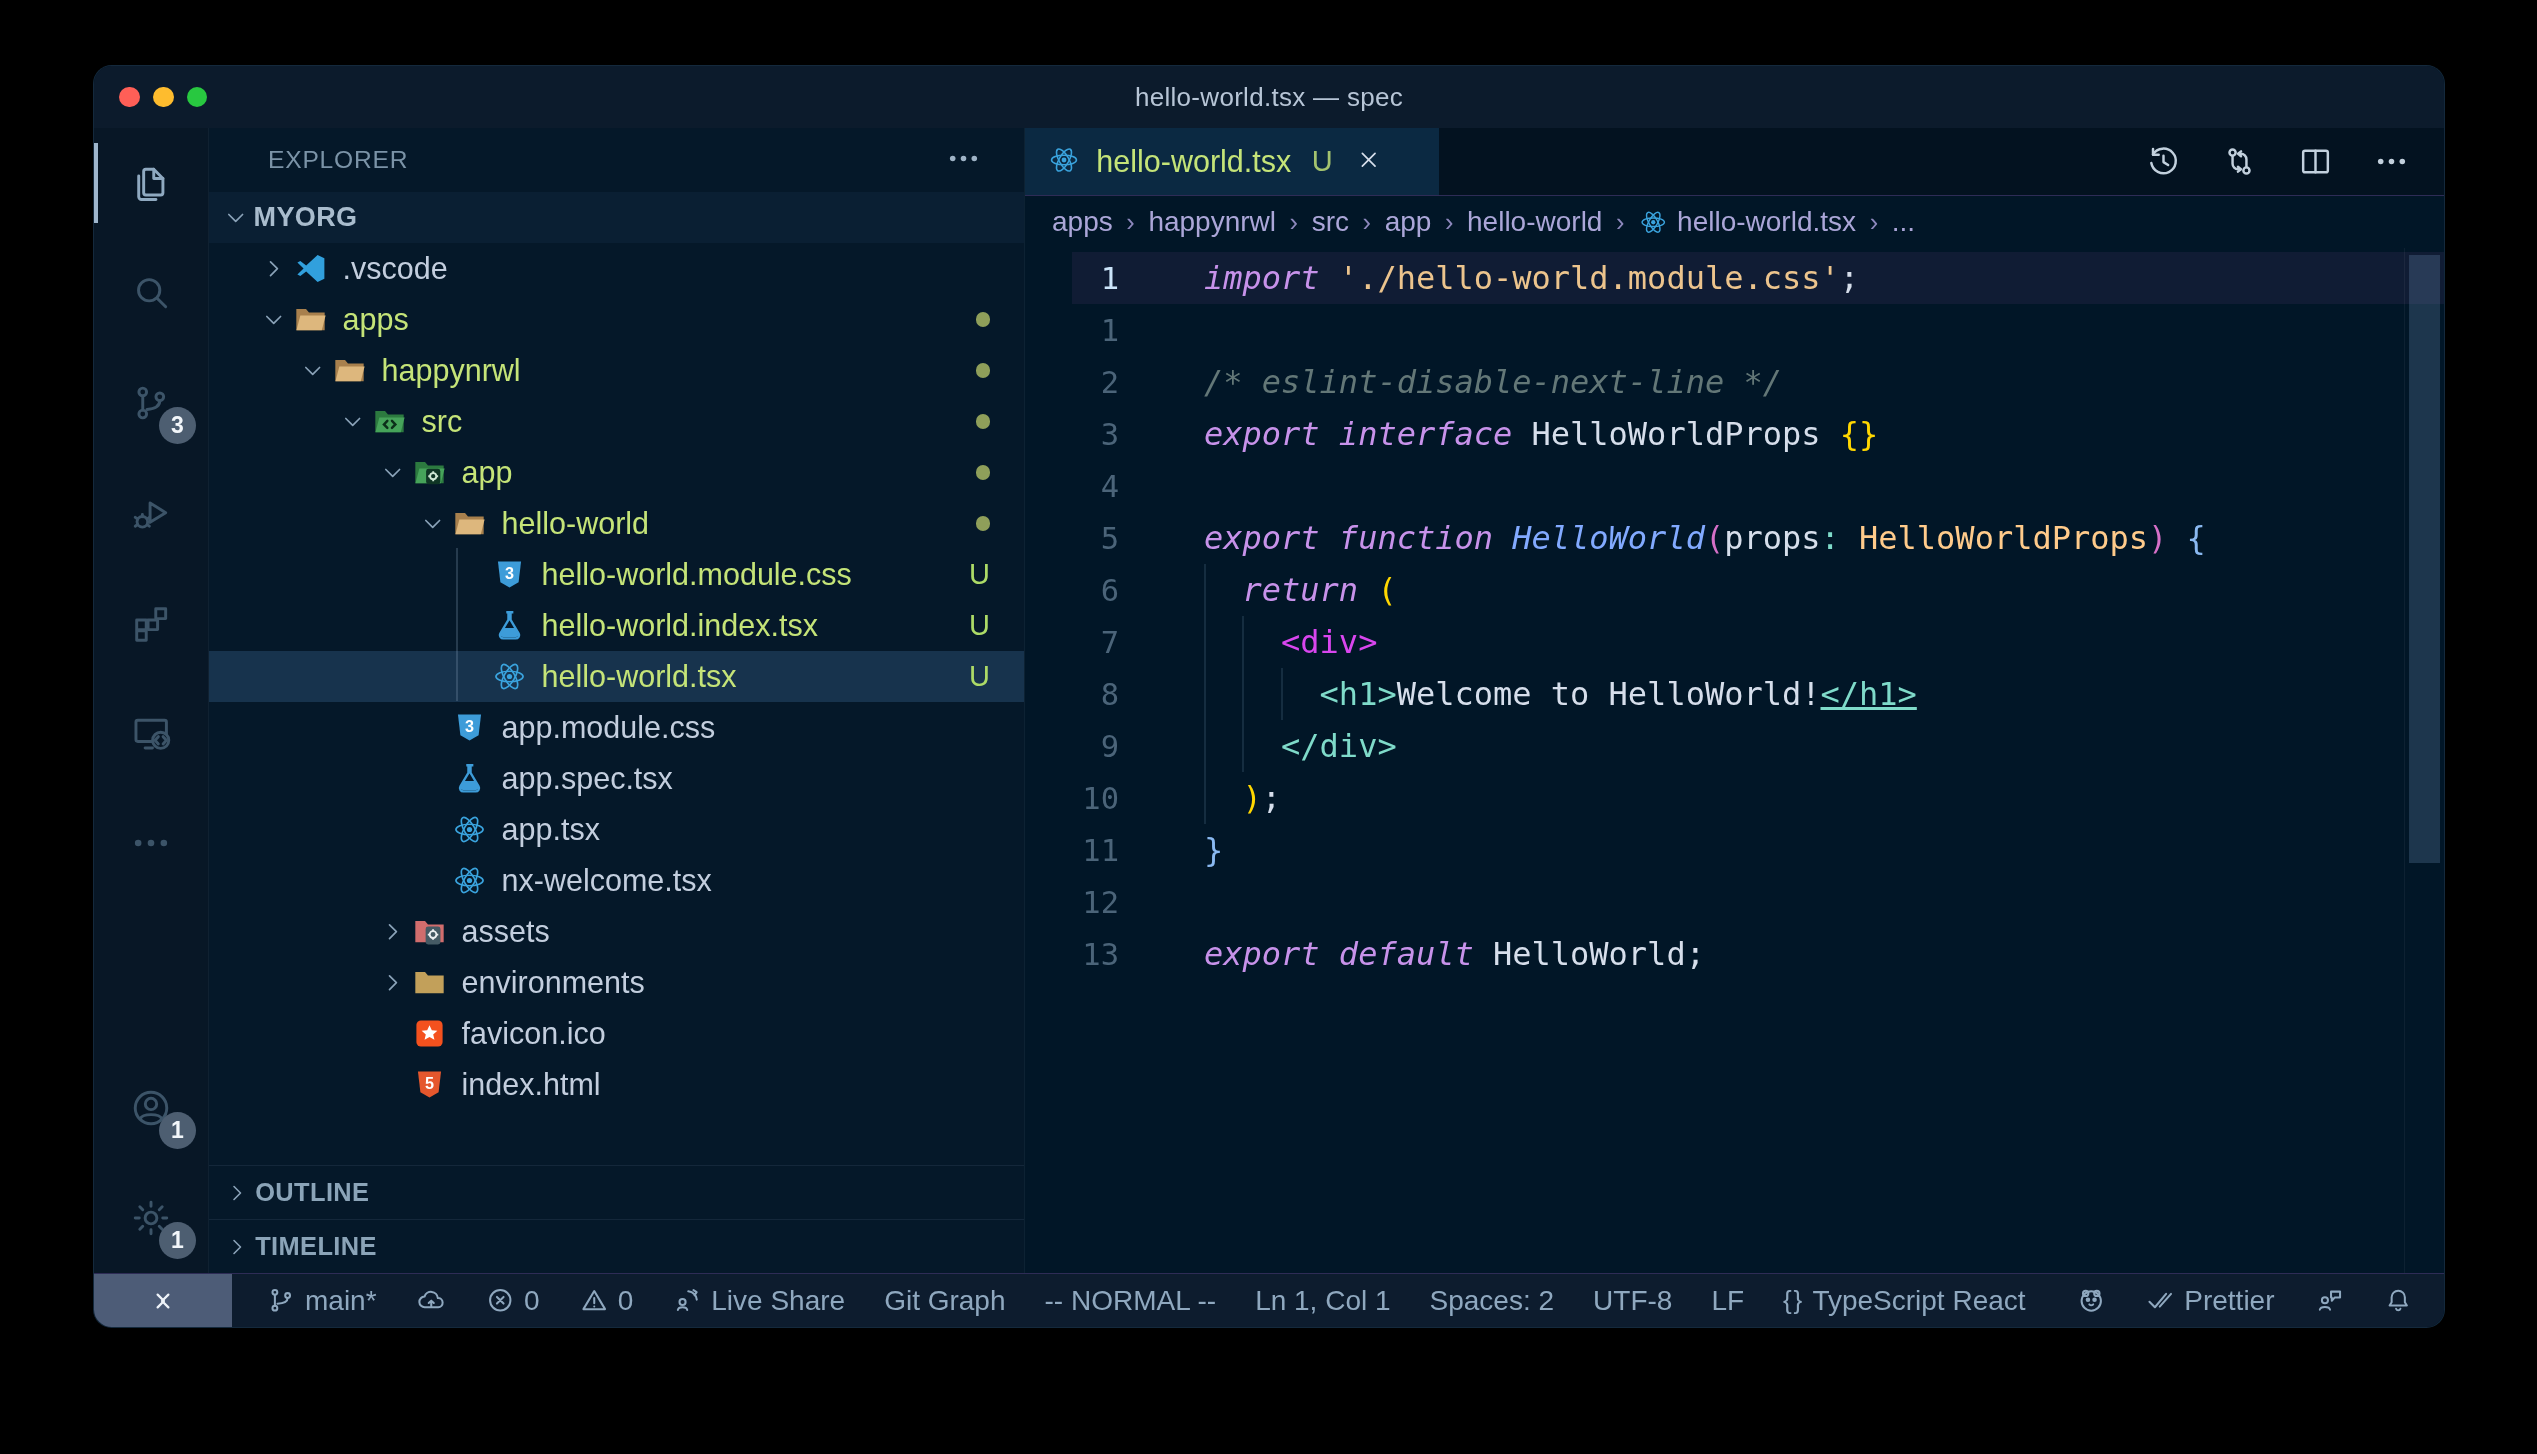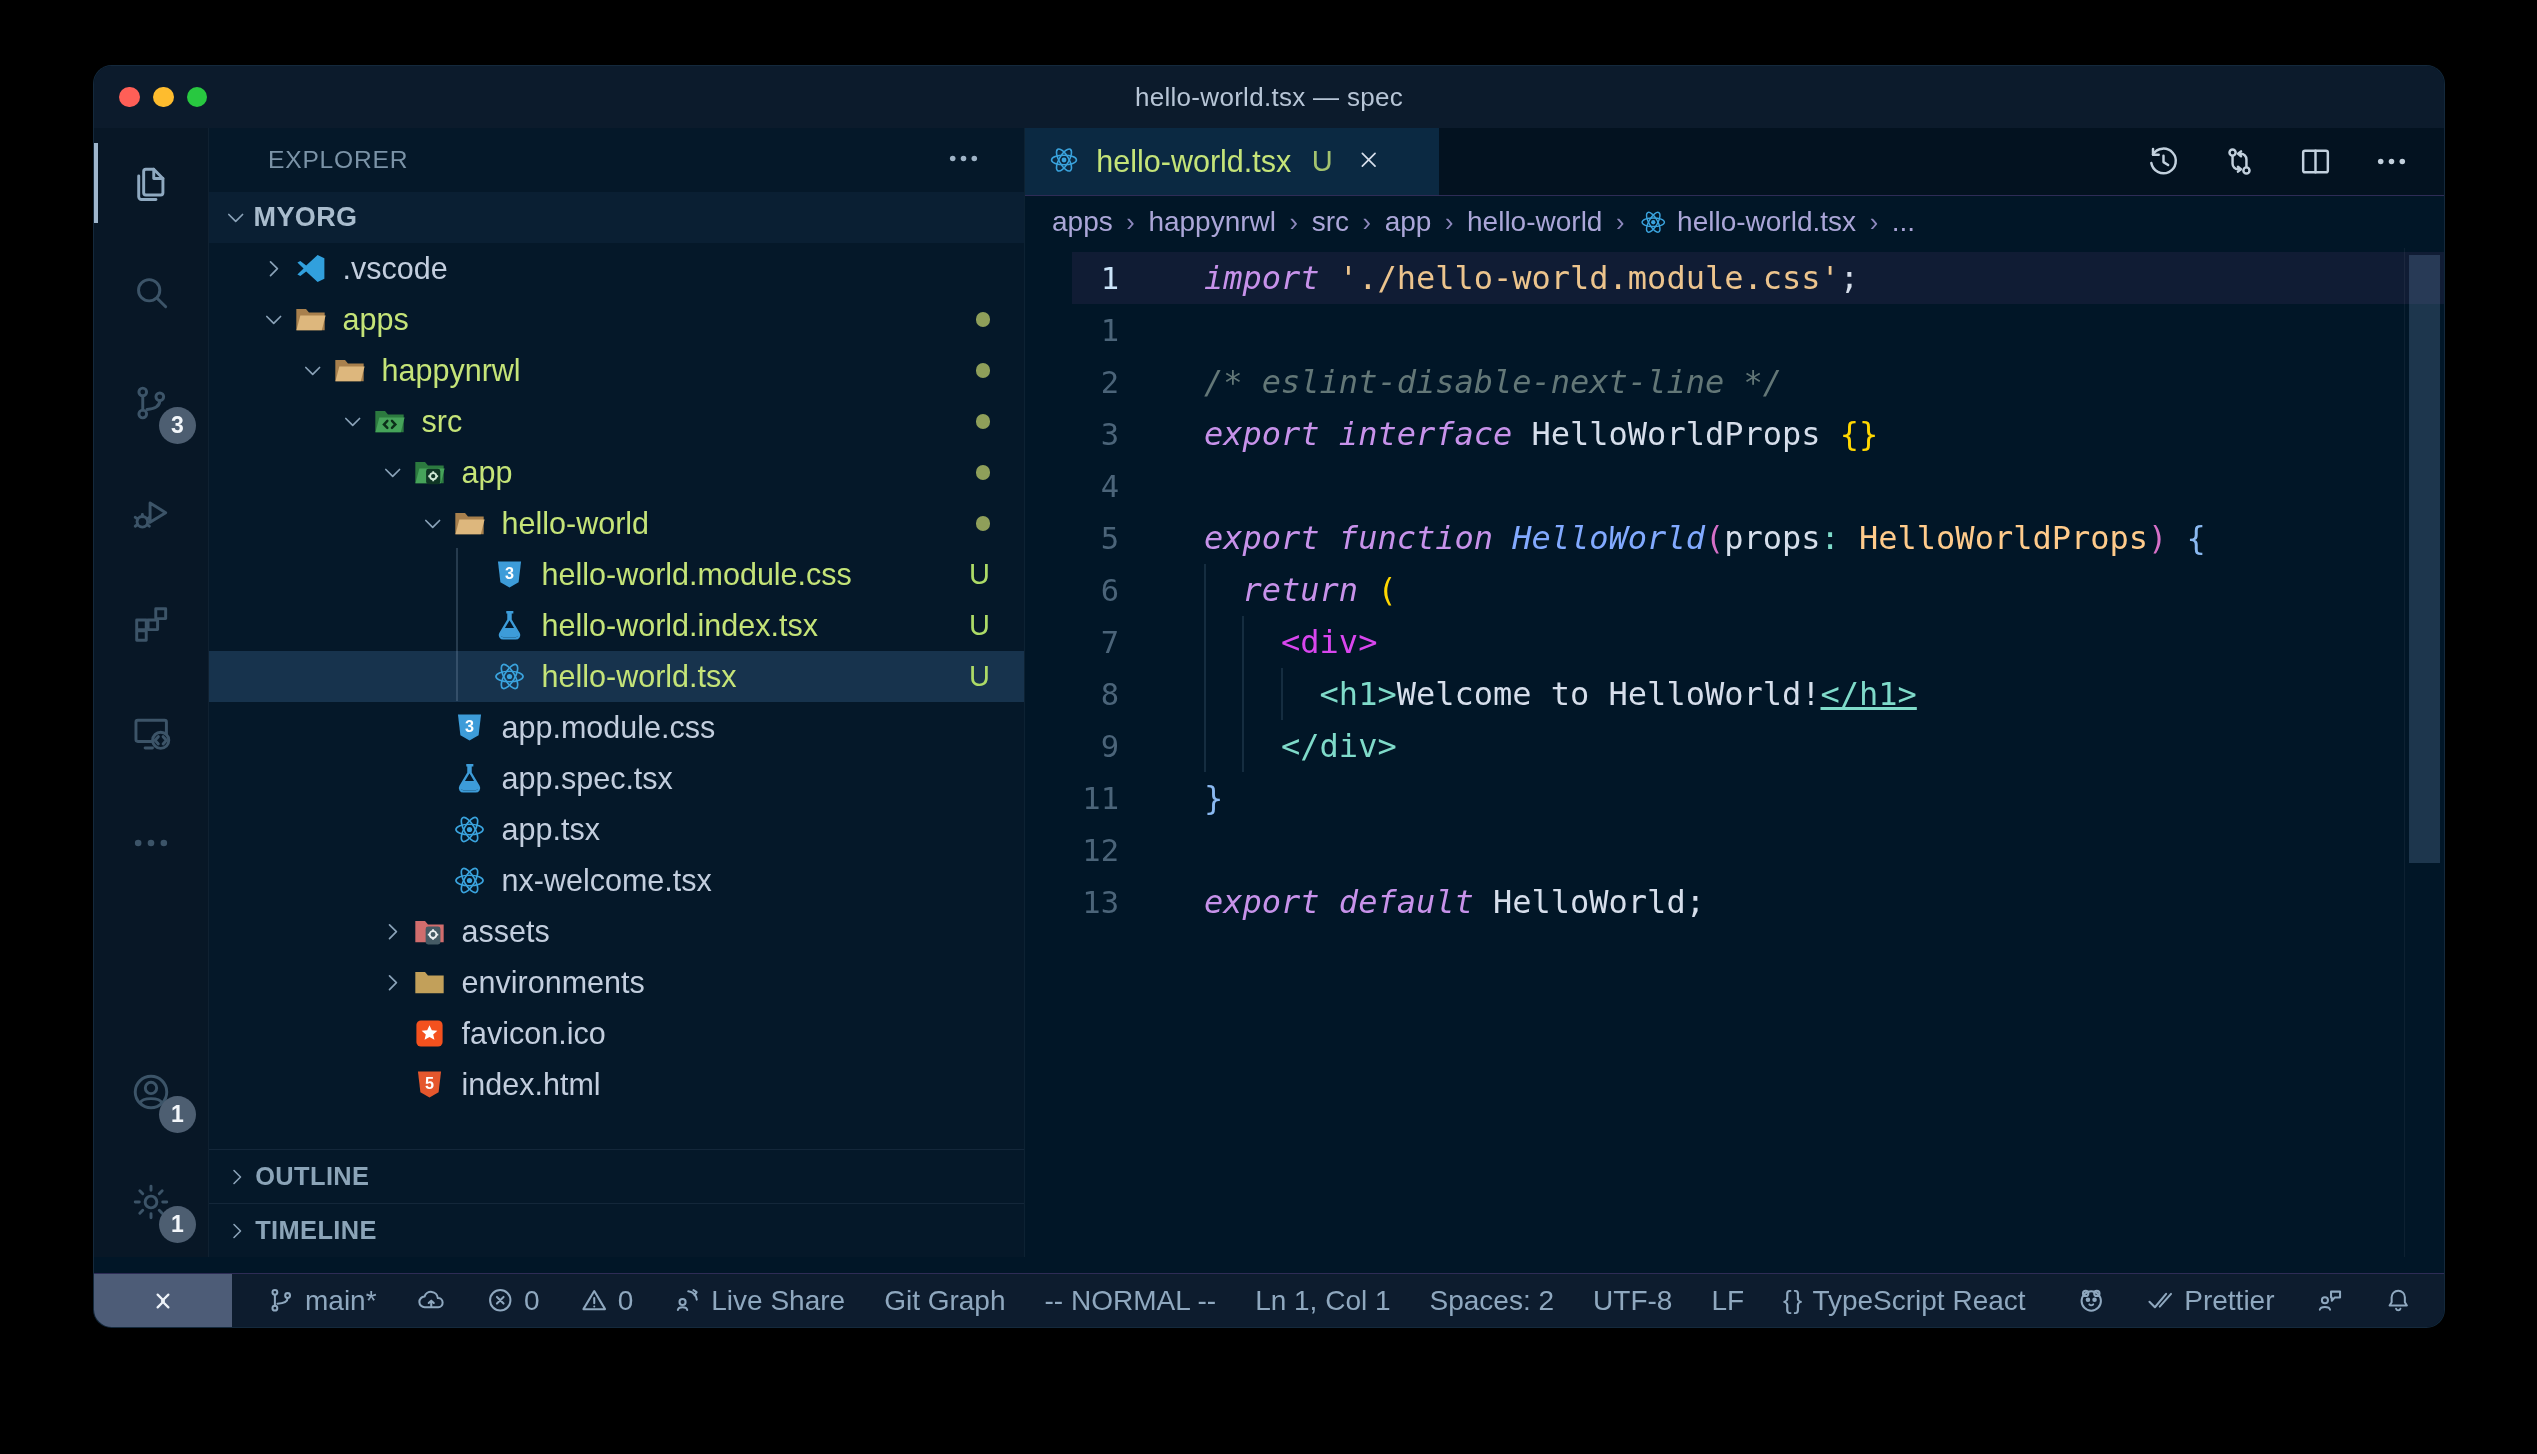--- a/index.html
+++ b/index.html
@@ -74,21 +74,21 @@
   .gutter{width:123px;flex:0 0 123px;text-align:right;padding-right:29px;box-sizing:border-box;
           font-size:30.5px;color:#4b6479;}
   .cline.current .gutter{color:#cbe4f9;}
   .ctext{font-size:32px;white-space:pre;color:#d6deeb;}
   .tok-kw,.tok-cm,.tok-fn{font-style:italic;}
   .iguide{position:absolute;top:0;bottom:0;width:1.7px;background:rgba(95,126,155,.22);}
   .vscroll{position:absolute;right:4.2px;top:127px;width:30.5px;height:608px;background:rgba(95,130,165,.30);}
   .strack{position:absolute;right:39px;top:120px;bottom:0;width:0.8px;background:rgba(255,255,255,.05);}
   
   .statusbar{height:53px;flex:0 0 53px;background:#0d1c2e;border-top:1.7px solid #2e2c56;
-             display:flex;align-items:center;font-size:28px;color:#8fa8bf;margin-top:16px;}
+             display:flex;align-items:center;font-size:28px;color:#8fa8bf;}
   .remote{width:138px;flex:0 0 138px;height:100%;background:#4d5c77;color:#eef3f9;
           display:flex;align-items:center;justify-content:center;margin-right:34px;}
   .remote svg{width:34px;height:34px;}
   .sb-items{display:flex;align-items:center;gap:39px;white-space:nowrap;}
   .sb-item{display:flex;align-items:center;gap:8.5px;}
   .sb-item svg{width:30.5px;height:30.5px;}
   .sb-right{margin-left:auto;padding-right:30.5px;}
   .braces{font-size:26px;letter-spacing:1.7px;}
 </style>
 </head>
@@ -681,20 +681,25 @@
             <span class="iguide" style="left: 256px;"></span>
             <span class="ctext" style="padding-left: 56px;"><span class="tok-pl" style="color: rgb(214, 222, 235);">      </span><span class="tok-tag" style="color: rgb(127, 219, 202);">&lt;h1&gt;</span><span class="tok-pl" style="color: rgb(214, 222, 235);">Welcome to HelloWorld!</span><span class="tok-tag" style="color: rgb(127, 219, 202); text-decoration: underline;">&lt;/h1&gt;</span></span>
           </div>
           <div class="cline">
             <span class="gutter">9</span>
             <span class="iguide" style="left: 179px;"></span>
             <span class="iguide" style="left: 217px;"></span>
             <span class="ctext" style="padding-left: 56px;"><span class="tok-pl" style="color: rgb(214, 222, 235);">    </span><span class="tok-tag" style="color: rgb(127, 219, 202);">&lt;/div&gt;</span></span>
           </div>
           <div class="cline">
+            <span class="gutter">10</span>
+            <span class="iguide" style="left: 179px;"></span>
+            <span class="ctext" style="padding-left: 56px;"><span class="tok-pl" style="color: rgb(214, 222, 235);">  </span><span class="tok-b1" style="color: rgb(255, 215, 0);">)</span><span class="tok-pl" style="color: rgb(214, 222, 235);">;</span></span>
+          </div>
+          <div class="cline">
             <span class="gutter">11</span>
             <span class="ctext" style="padding-left: 56px;"><span class="tok-b3" style="color: rgb(138, 185, 241);">}</span></span>
           </div>
           <div class="cline">
             <span class="gutter">12</span>
             <span class="ctext" style="padding-left: 56px;"></span>
           </div>
           <div class="cline">
             <span class="gutter">13</span>
             <span class="ctext" style="padding-left: 56px;"><span class="tok-kw" style="color: rgb(199, 146, 234);">export</span><span class="tok-pl" style="color: rgb(214, 222, 235);"> </span><span class="tok-kw" style="color: rgb(199, 146, 234);">default</span><span class="tok-pl" style="color: rgb(214, 222, 235);"> </span><span class="tok-pl" style="color: rgb(214, 222, 235);">HelloWorld</span><span class="tok-pl" style="color: rgb(214, 222, 235);">;</span></span>

